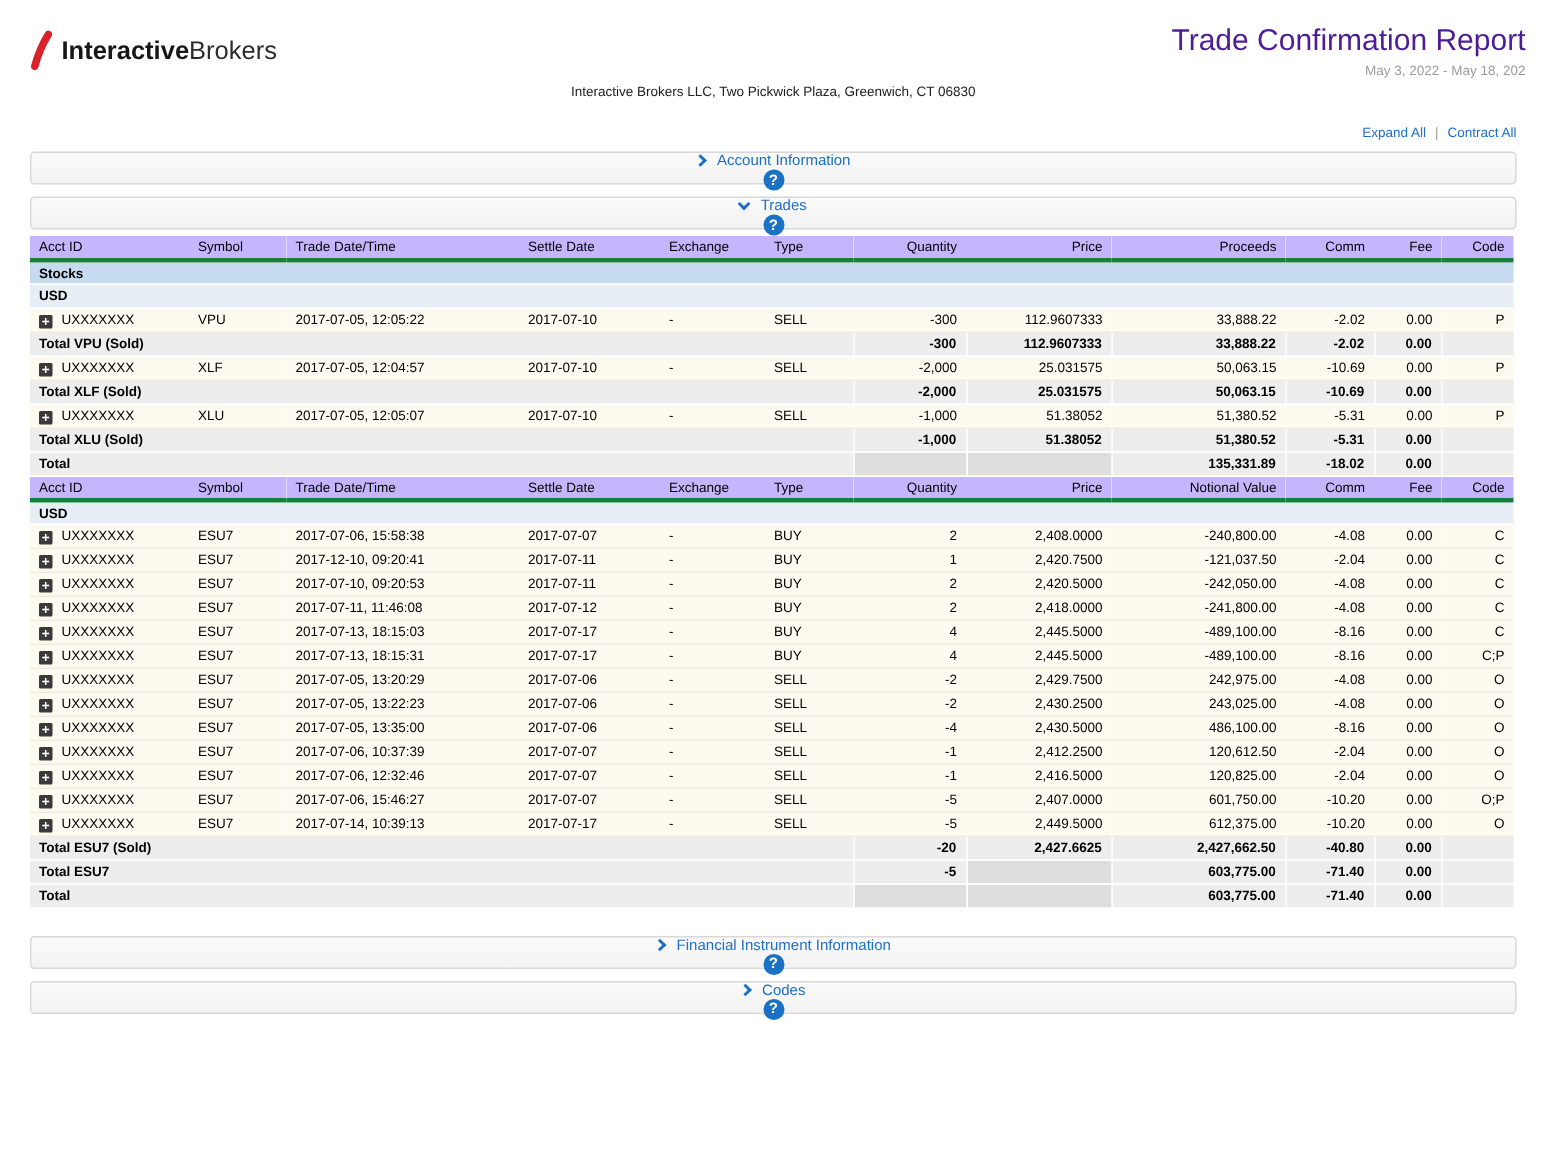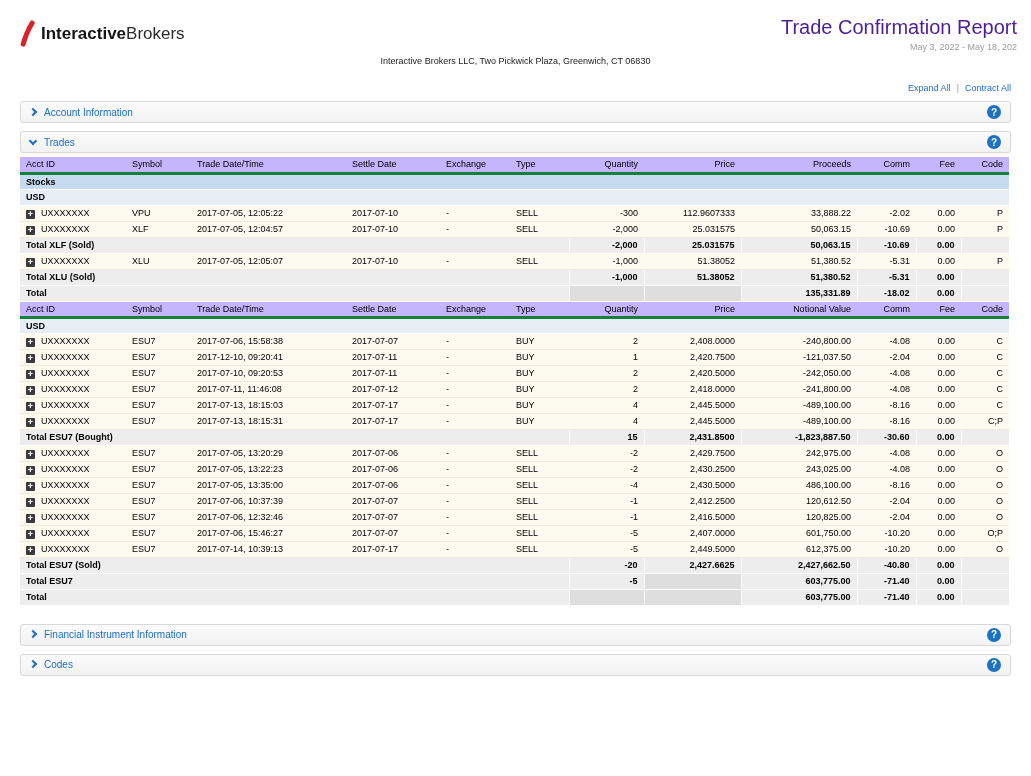--- a/index.html
+++ b/index.html
@@ -18,21 +18,21 @@
   .address { text-align: center; font-size: 9px; color: #222; margin-top: 4px; }
 
   
   .links { text-align: right; font-size: 9px; margin-top: 17px; }
   a.link { color: #1d6ec9; text-decoration: none; cursor: pointer; }
   .sep { color: #999; margin: 0 6px; }
 
   
   .bar { display: flex; justify-content: space-between; align-items: center; height: 22px;
          background: linear-gradient(#fbfbfb, #f2f2f2); border: 1px solid #d8d8d8; border-radius: 3px;
-         padding: 0 9px; margin-top: 8px; cursor: pointer; }
+         padding: 0 9px; margin-top: 8px; cursor: pointer; flex-direction: column; }
   .bar-title { color: #1d6ec9; font-size: 10px; display: flex; align-items: center; gap: 8px; }
   .chev { width: 6px; height: 6px; border-right: 2px solid #1d6ec9; border-top: 2px solid #1d6ec9;
           transform: rotate(45deg); margin-top: -1px; flex: 0 0 auto; }
   .bar.expanded .chev { transform: rotate(135deg); margin-top: -3px; }
   .help { width: 14px; height: 14px; border-radius: 50%; background: #1b72c4; color: #fff; font-size: 10px;
           font-weight: bold; display: flex; align-items: center; justify-content: center; cursor: pointer; flex: 0 0 auto; }
 
   
   table.trades { border-collapse: collapse; table-layout: fixed; width: 989px; margin-top: 4px; }
   table.trades td { font-size: 9px; padding: 0 6px; height: 16px; overflow: hidden; white-space: nowrap; }
@@ -133,20 +133,29 @@
           <td class="l">2017-07-10</td>
           <td class="l">-</td>
           <td class="l">SELL</td>
           <td class="r">-300</td>
           <td class="r">112.9607333</td>
           <td class="r">33,888.22</td>
           <td class="r">-2.02</td>
           <td class="r">0.00</td>
           <td class="r">P</td>
         </tr>
+        <tr class="sum">
+          <td class="l lab" colspan="6">Total VPU (Sold)</td>
+          <td class="r num">-300</td>
+          <td class="r num">112.9607333</td>
+          <td class="r num">33,888.22</td>
+          <td class="r num">-2.02</td>
+          <td class="r num">0.00</td>
+          <td class="r num"></td>
+        </tr>
         <tr class="trade">
           <td class="l"><span class="exp">+</span>UXXXXXXX</td>
           <td class="l">XLF</td>
           <td class="l">2017-07-05, 12:04:57</td>
           <td class="l">2017-07-10</td>
           <td class="l">-</td>
           <td class="l">SELL</td>
           <td class="r">-2,000</td>
           <td class="r">25.031575</td>
           <td class="r">50,063.15</td>
@@ -288,29 +297,20 @@
           <td class="l">2017-07-13, 18:15:31</td>
           <td class="l">2017-07-17</td>
           <td class="l">-</td>
           <td class="l">BUY</td>
           <td class="r">4</td>
           <td class="r">2,445.5000</td>
           <td class="r">-489,100.00</td>
           <td class="r">-8.16</td>
           <td class="r">0.00</td>
           <td class="r">C;P</td>
-        </tr>
-        <tr class="sum">
-          <td class="l lab" colspan="6">Total ESU7 (Bought)</td>
-          <td class="r num">15</td>
-          <td class="r num">2,431.8500</td>
-          <td class="r num">-1,823,887.50</td>
-          <td class="r num">-30.60</td>
-          <td class="r num">0.00</td>
-          <td class="r num"></td>
         </tr>
         <tr class="trade">
           <td class="l"><span class="exp">+</span>UXXXXXXX</td>
           <td class="l">ESU7</td>
           <td class="l">2017-07-05, 13:20:29</td>
           <td class="l">2017-07-06</td>
           <td class="l">-</td>
           <td class="l">SELL</td>
           <td class="r">-2</td>
           <td class="r">2,429.7500</td>

